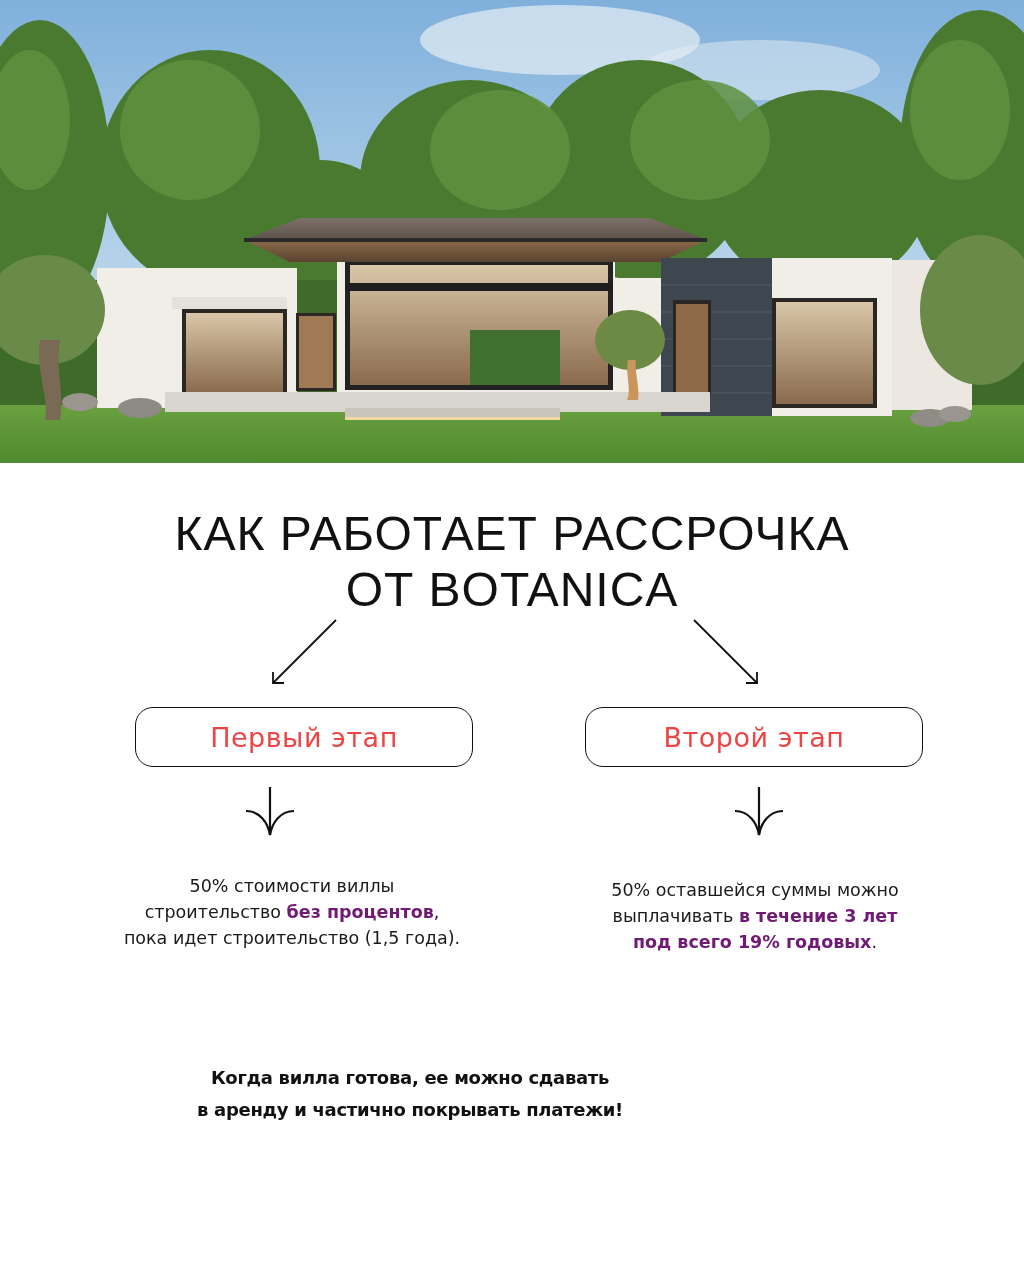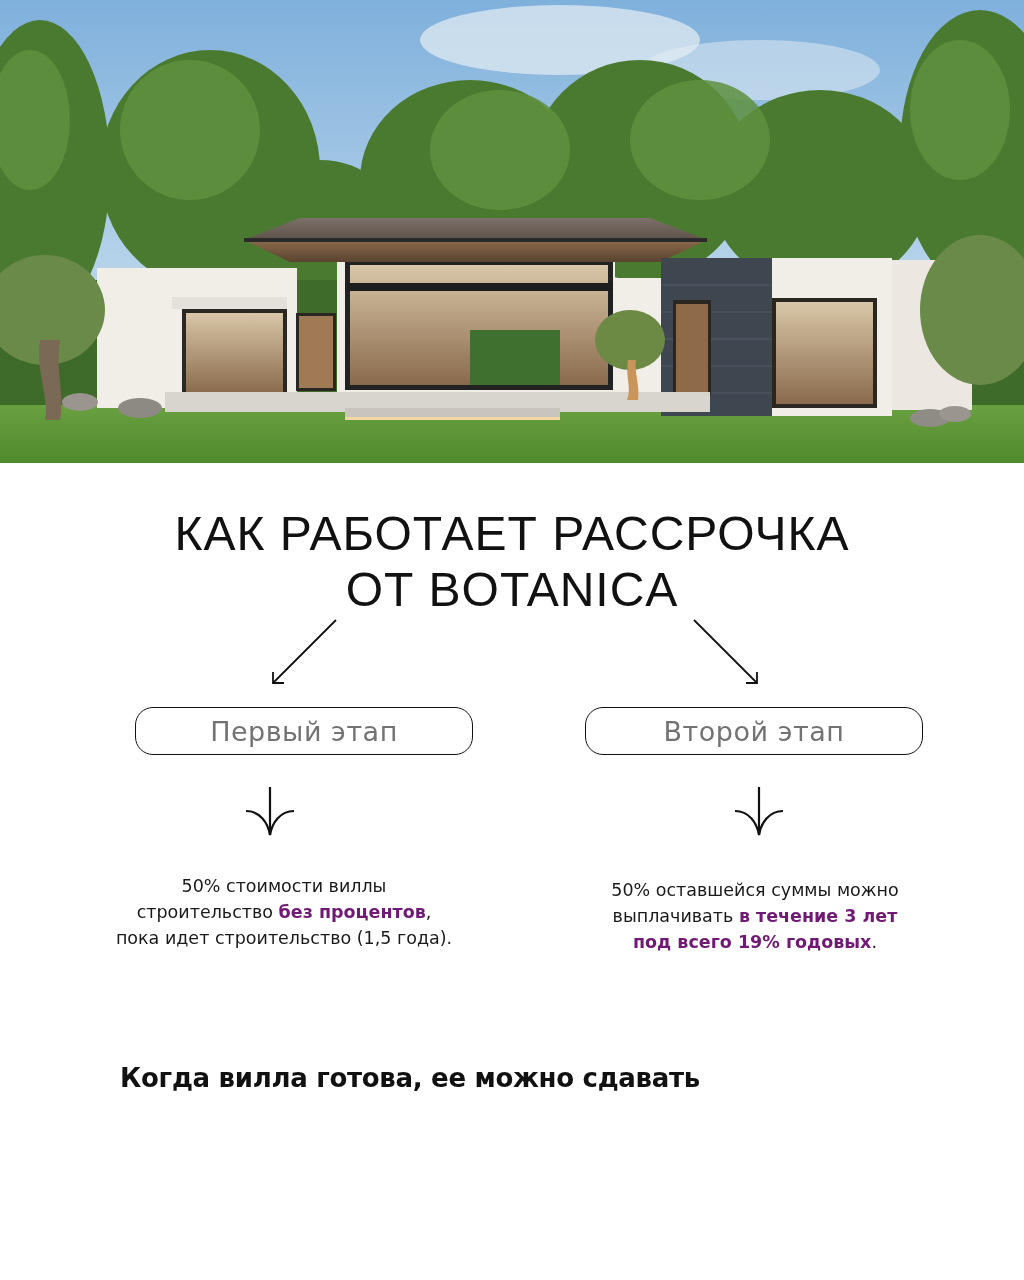--- a/index.html
+++ b/index.html
@@ -2,28 +2,28 @@
 <html><head>
   <meta charset="utf-8">
   <style>
     html, body { margin:0; padding:0; }
     body { width:1024px; height:1280px; background:#ffffff; position:relative; overflow:hidden; font-family:"DejaVu Sans", sans-serif; color:#111; }
     .hero { position:absolute; left:0; top:0; width:1024px; height:463px; overflow:hidden; }
     .hero svg { display:block; }
     .title { position:absolute; left:0; top:505px; width:1024px; text-align:center; font-family:"Liberation Sans", sans-serif; font-size:49px; line-height:56px; letter-spacing:1px; color:#111; font-weight:400; transform:scaleX(0.98); }
     .title span { display:block; }
     .diag { position:absolute; }
-    .pill { position:absolute; top:707px; height:48px; border:1.6px solid #111; border-radius:18px; box-sizing:border-box; display:flex; align-items:center; justify-content:center; font-family:"DejaVu Sans", sans-serif; font-size:27px; color:#737373; letter-spacing:0.5px; }
+    .pill { position:absolute; top:707px; height:60px; border:1.6px solid #111; border-radius:18px; box-sizing:border-box; display:flex; align-items:center; justify-content:center; font-family:"DejaVu Sans", sans-serif; font-size:27px; color:#ef4444; letter-spacing:0.5px; }
     .pill.p1 { left:135px; width:338px; }
     .pill.p2 { left:585px; width:338px; }
     .desc { position:absolute; text-align:center; font-family:"DejaVu Sans", sans-serif; font-size:17.5px; line-height:26px; color:#1a1a1a; }
     .desc b { font-weight:700; color:#701a75; }
-    .desc.d1 { left:74px; width:420px; top:873px; }
+    .desc.d1 { left:82px; width:420px; top:873px; }
     .desc.d2 { left:545px; width:420px; top:877px; }
-    .footer { position:absolute; left:0; top:1062px; width:820px; text-align:center; font-family:"DejaVu Sans", sans-serif; font-weight:700; font-size:26px; line-height:32px; color:#111; letter-spacing:-0.3px; }
+    .footer { position:absolute; left:0; top:1062px; width:820px; text-align:center; font-family:"DejaVu Sans", sans-serif; font-weight:700; font-size:18px; line-height:32px; color:#111; letter-spacing:-0.3px; }
     .footer span { display:block; }
   </style>
 </head>
 <body>
 
 <div class="hero">
   <svg width="1024" height="463" viewBox="0 0 1024 463" xmlns="http://www.w3.org/2000/svg">
     <defs>
       <linearGradient id="sky" x1="0" y1="0" x2="0" y2="1">
         <stop offset="0" stop-color="#7fb0dc"></stop>
@@ -161,13 +161,14 @@
 </div>
 
 <div class="desc d2">
   <div>50% оставшейся суммы можно</div>
   <div><span>выплачивать </span><b>в течение 3 лет</b></div>
   <div><b>под всего 19% годовых</b><span>.</span></div>
 </div>
 
 <div class="footer">
   <span>Когда вилла готова, ее можно сдавать</span>
+  <span>в аренду и частично покрывать платежи!</span>
 </div>
 
 </body></html>

